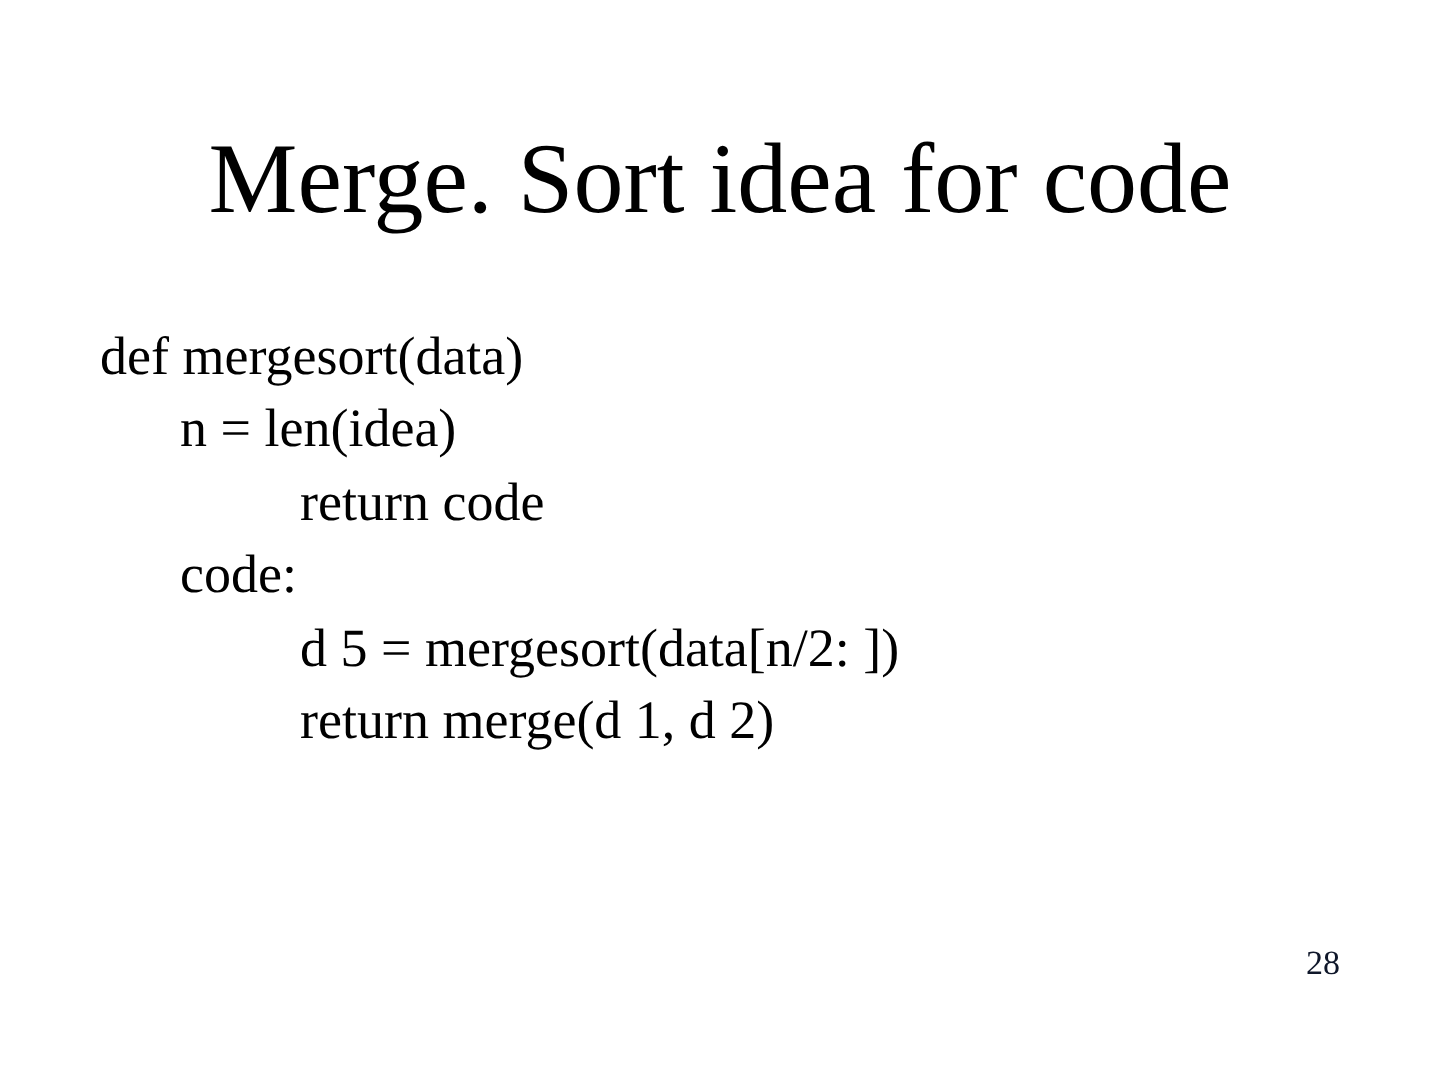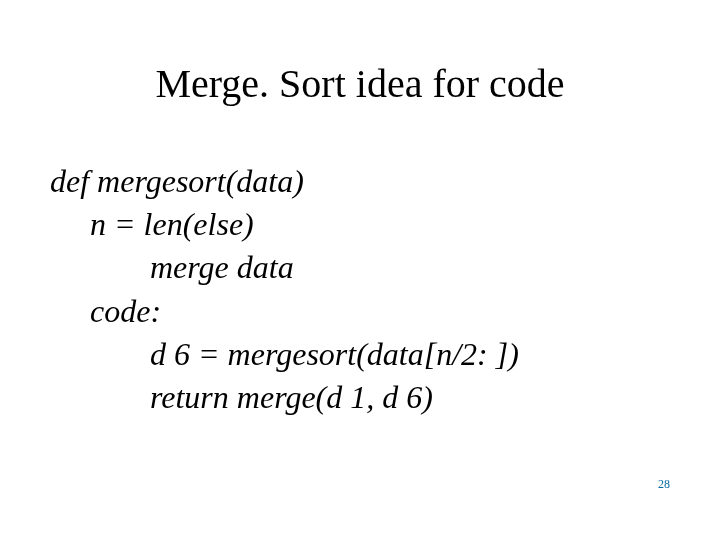--- a/index.html
+++ b/index.html
@@ -17,52 +17,51 @@
     width: 720px;
     height: 540px;
     box-sizing: border-box;
   }
   .title {
     position: absolute;
     top: 60px;
     left: 0;
     width: 100%;
     text-align: center;
-    font-size: 40px;
+    font-size: 50px;
     font-weight: 400;
   }
   .body {
     position: absolute;
     top: 160px;
     left: 50px;
     right: 50px;
-    font-size: 32px;
+    font-size: 27px;
     line-height: 1.35;
-    font-style: italic;
   }
   .line { white-space: pre; }
   .indent1 { padding-left: 40px; }
   .indent2 { padding-left: 100px; }
   .pagenum {
     position: absolute;
     right: 50px;
     bottom: 48px;
-    font-size: 12px;
-    color: #0369a1;
+    font-size: 17px;
+    color: #0f172a;
   }
 </style>
 </head>
 <body>
 
 <div class="slide">
   <div class="title">Merge. Sort idea for code</div>
 
   <div class="body">
     <div class="line">def mergesort(data)</div>
-    <div class="line indent1">n = len(else)</div>
-    <div class="line indent2">merge data</div>
+    <div class="line indent1">n = len(idea)</div>
+    <div class="line indent2">return code</div>
     <div class="line indent1">code:</div>
-    <div class="line indent2">d 6 = mergesort(data[n/2: ])</div>
-    <div class="line indent2">return merge(d 1, d 6)</div>
+    <div class="line indent2">d 5 = mergesort(data[n/2: ])</div>
+    <div class="line indent2">return merge(d 1, d 2)</div>
   </div>
 
   <div class="pagenum">28</div>
 </div>
 
 </body></html>

